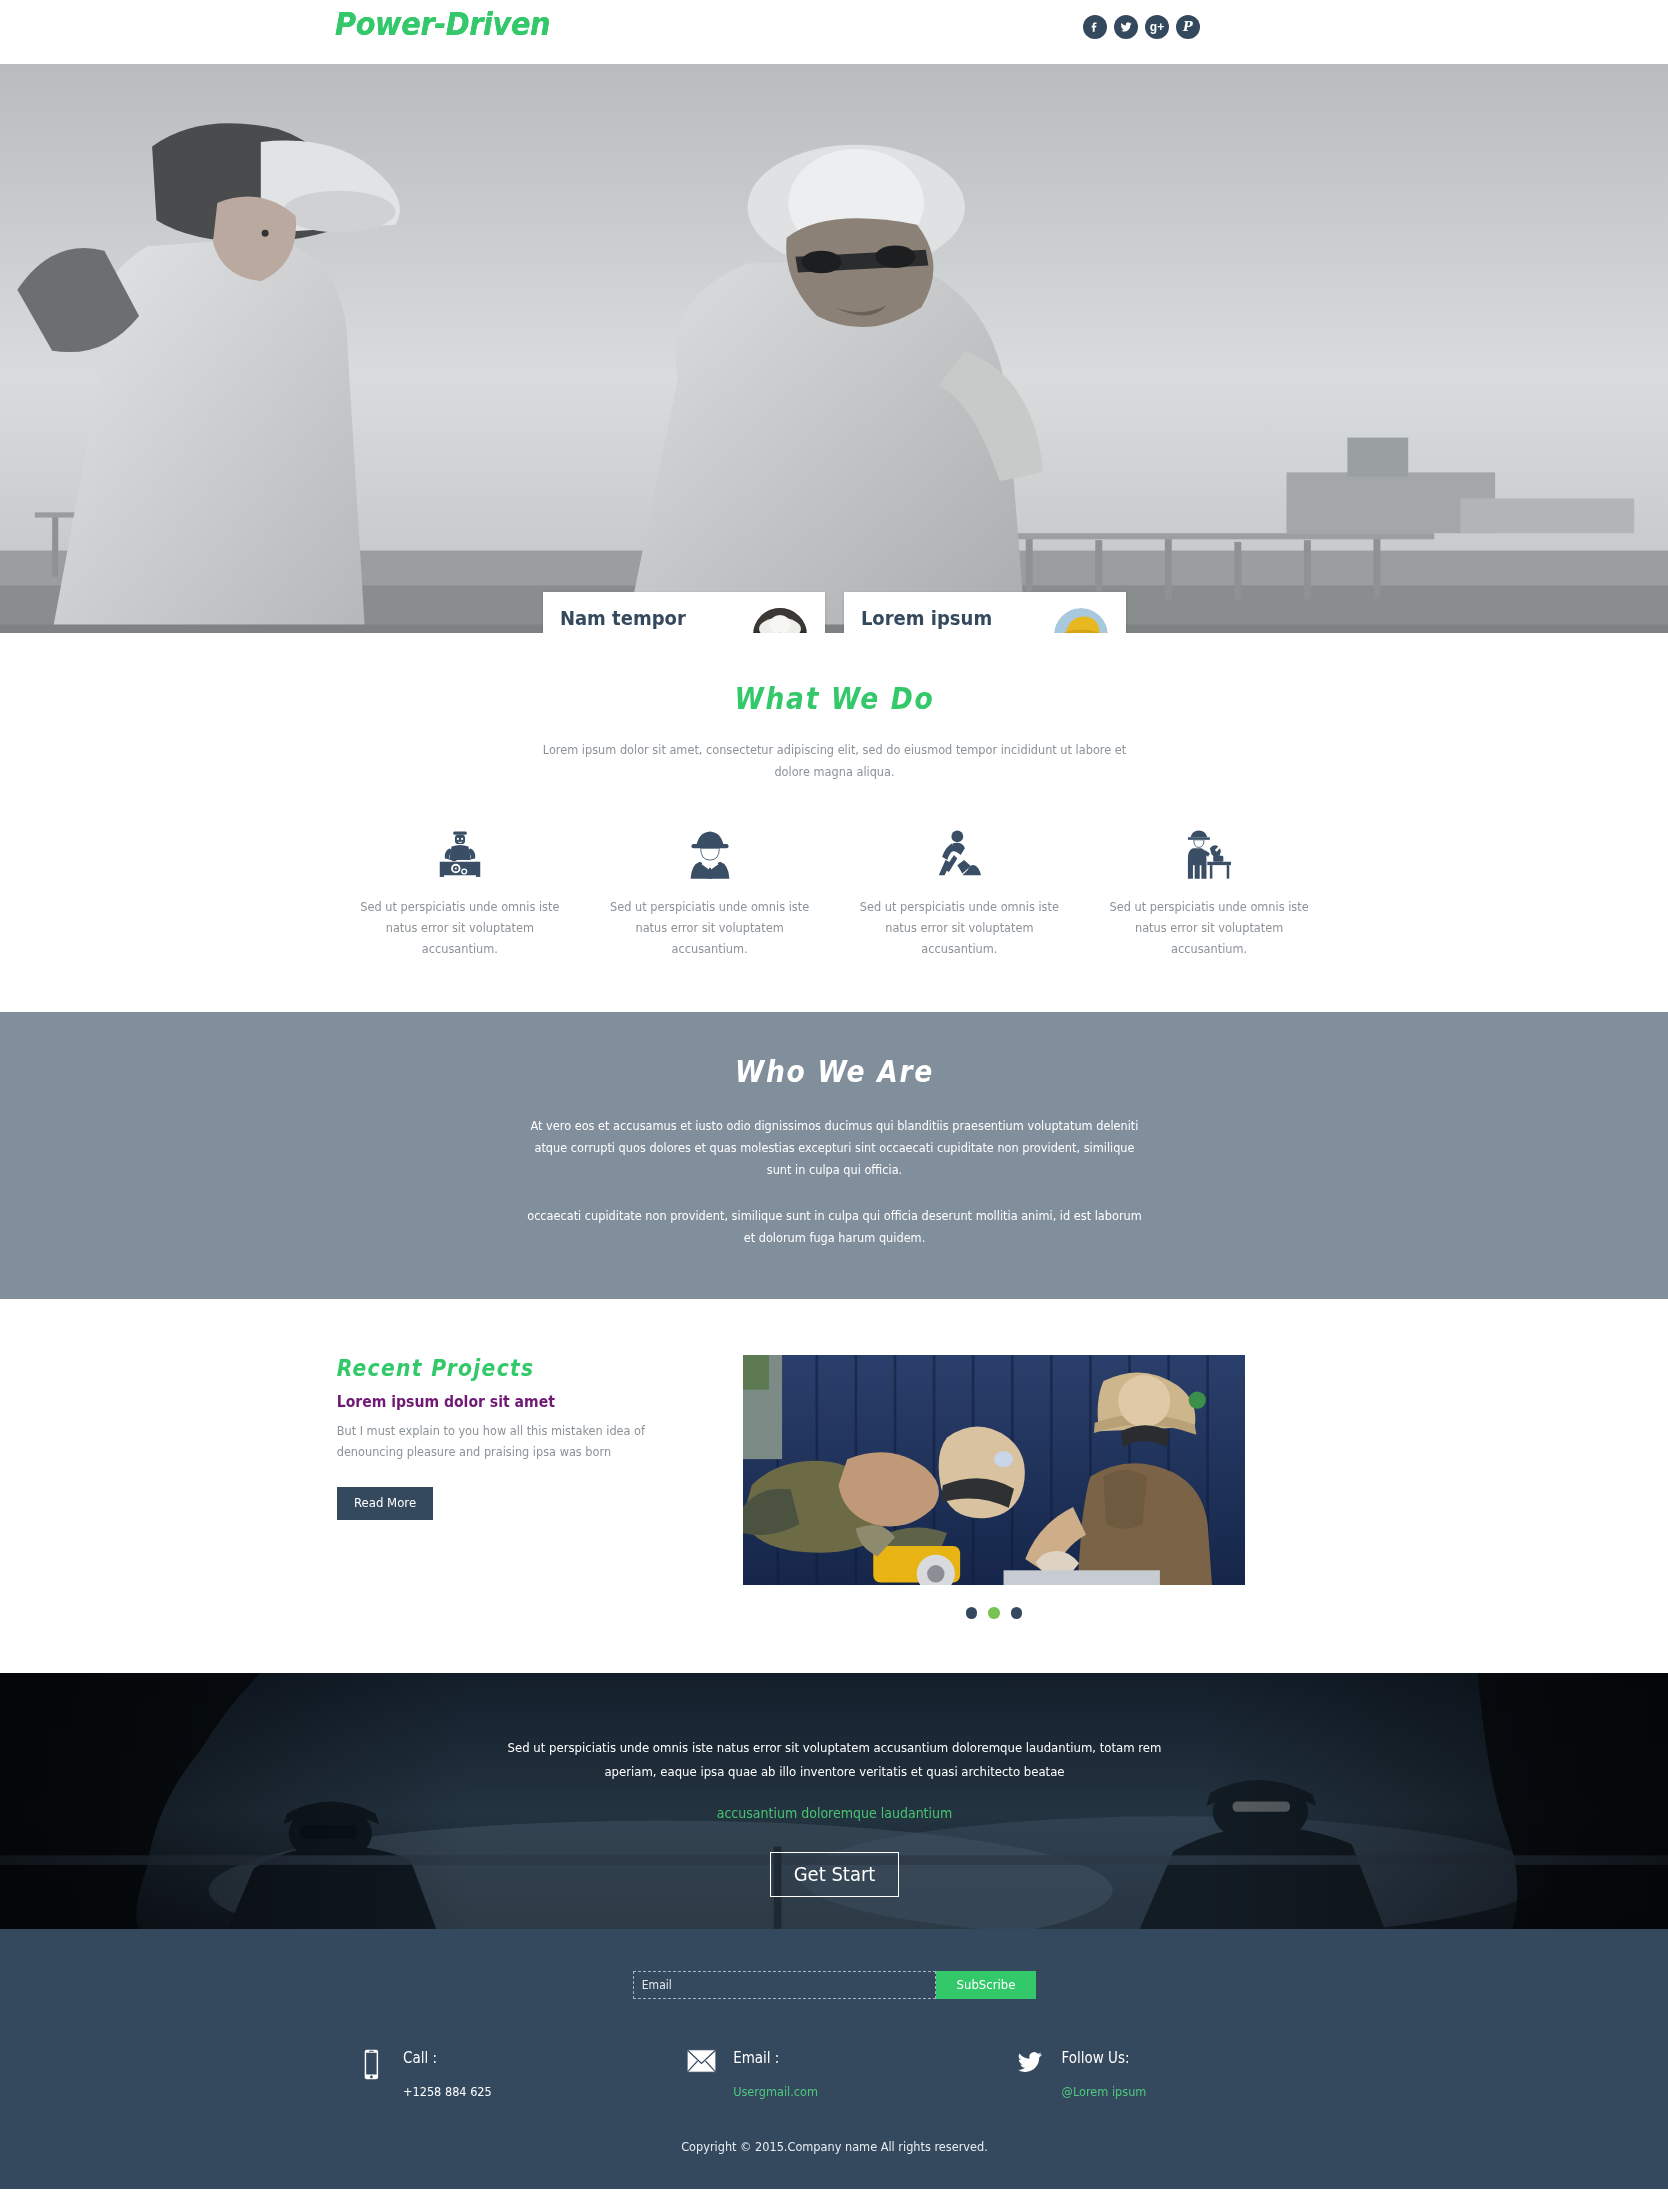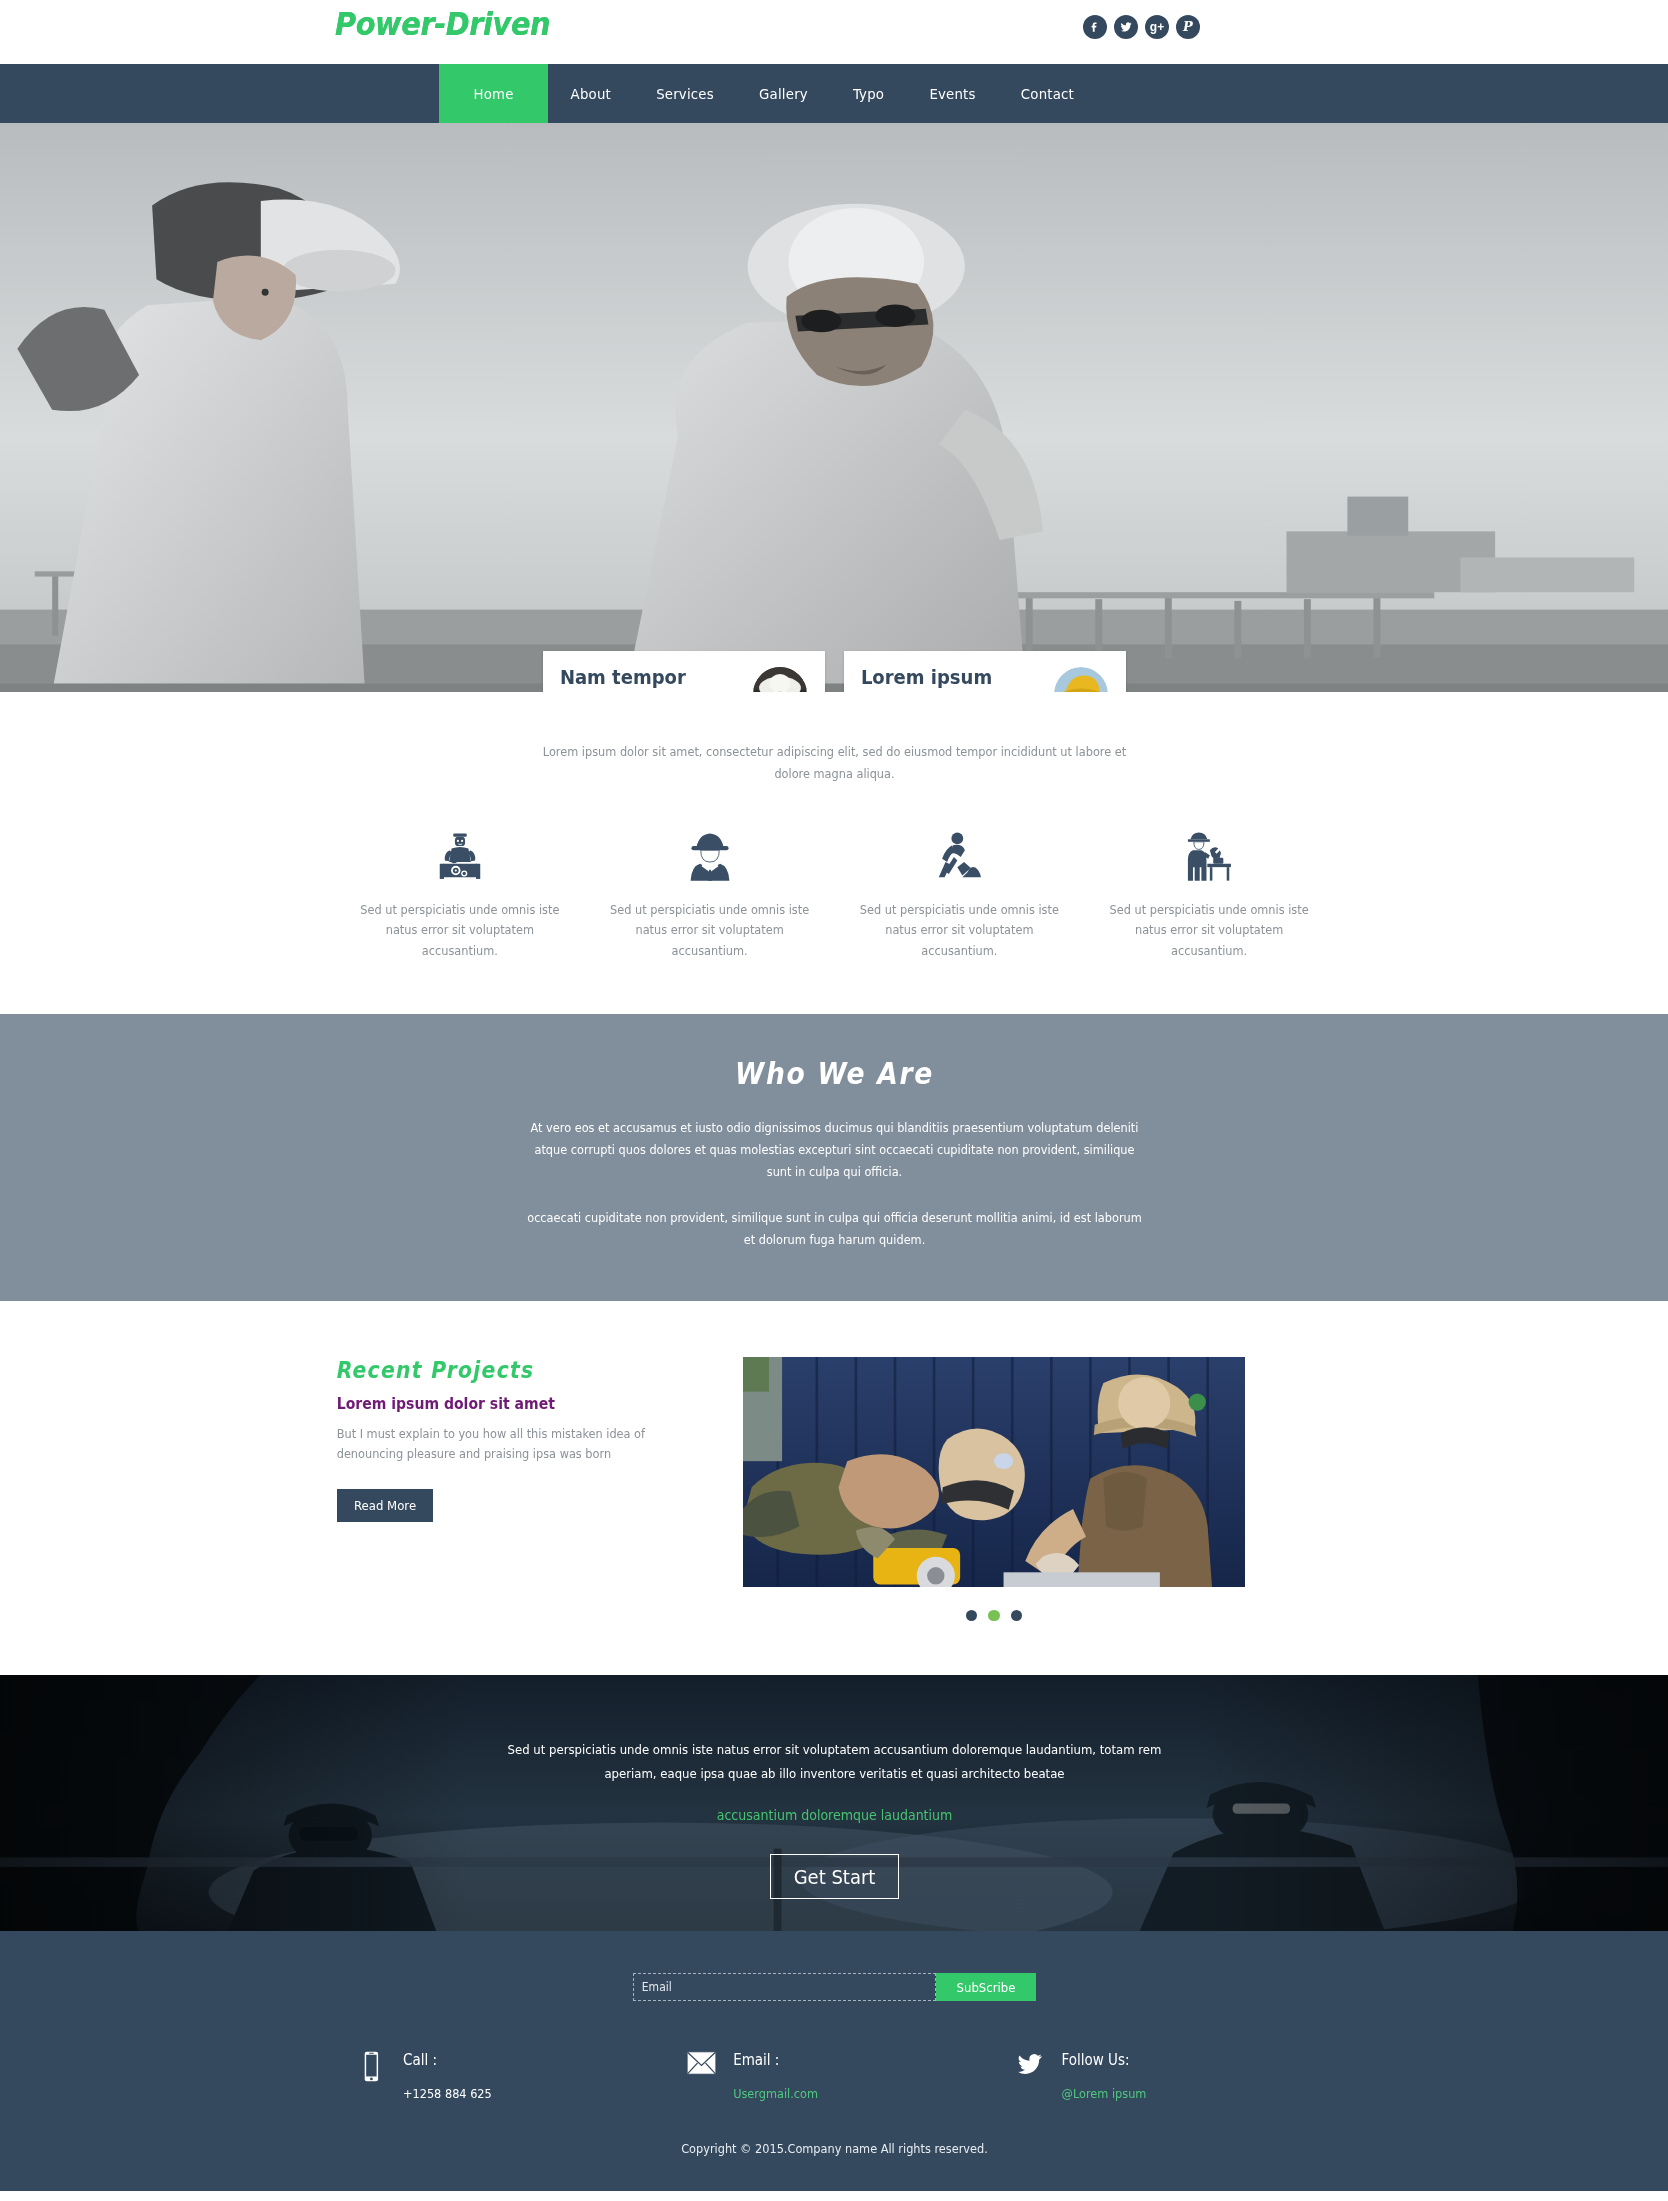--- a/index.html
+++ b/index.html
@@ -351,45 +351,20 @@
       </div>
       <div class="soc">
         <span style="font-size:12px;font-family:'Liberation Sans',sans-serif;">g+</span>
       </div>
       <div class="soc">
         <span style="font-size:13px;font-family:'DejaVu Serif',serif;font-style:italic;">P</span>
       </div>
     </div>
   </div>
 
-  <div class="navbar">
-    <div class="navinner">
-      <div class="navitem active">
-          <span>Home</span>
-        </div>
-      <div class="navitem">
-          <span>About</span>
-        </div>
-      <div class="navitem">
-          <span>Services</span>
-        </div>
-      <div class="navitem">
-          <span>Gallery</span>
-        </div>
-      <div class="navitem">
-          <span>Typo</span>
-        </div>
-      <div class="navitem">
-          <span>Events</span>
-        </div>
-      <div class="navitem">
-          <span>Contact</span>
-        </div>
-    </div>
-  </div>
 
   <div class="hero">
     <div class="hero-photo">
       <svg viewBox="0 0 1920 655" preserveAspectRatio="xMidYMid slice">
         <defs>
           <linearGradient id="sky" x1="0" y1="0" x2="0" y2="1">
             <stop offset="0%" stop-color="#b9bcbe"></stop>
               <stop offset="55%" stop-color="#d9dcdd"></stop>
               <stop offset="100%" stop-color="#c0c3c4"></stop>
           </linearGradient>
@@ -492,20 +467,21 @@
               <path d="M40 44 Q48 47 50 56 L42 58 Q40 50 38 47 Z" fill="#d9a98d"></path>
             </svg>
           </div>
         </div>
 
       </div>
     </div>
   </div>
 
   <div class="whatwedo">
+    <div class="sec-title">What We Do</div>
     <div class="sec-lead">Lorem ipsum dolor sit amet, consectetur adipiscing elit, sed do eiusmod tempor incididunt ut labore et dolore magna aliqua.</div>
 
     <div class="services">
       <div class="service">
         <div class="service-icon">
           <svg width="54" height="54" viewBox="0 0 64 64" fill="#3a4f66">
             <rect x="24" y="4" width="16" height="4" rx="1.5"></rect>
             <rect x="26" y="8" width="12" height="11" rx="4"></rect>
             <circle cx="29.5" cy="13" r="1.3" fill="#fff"></circle>
               <circle cx="34.5" cy="13" r="1.3" fill="#fff"></circle>

